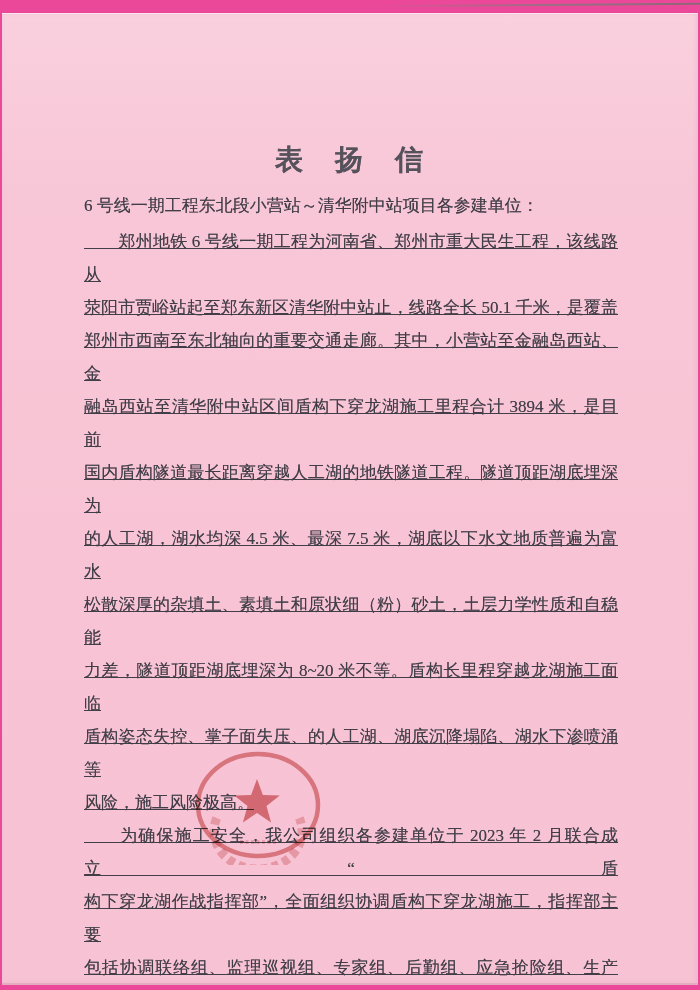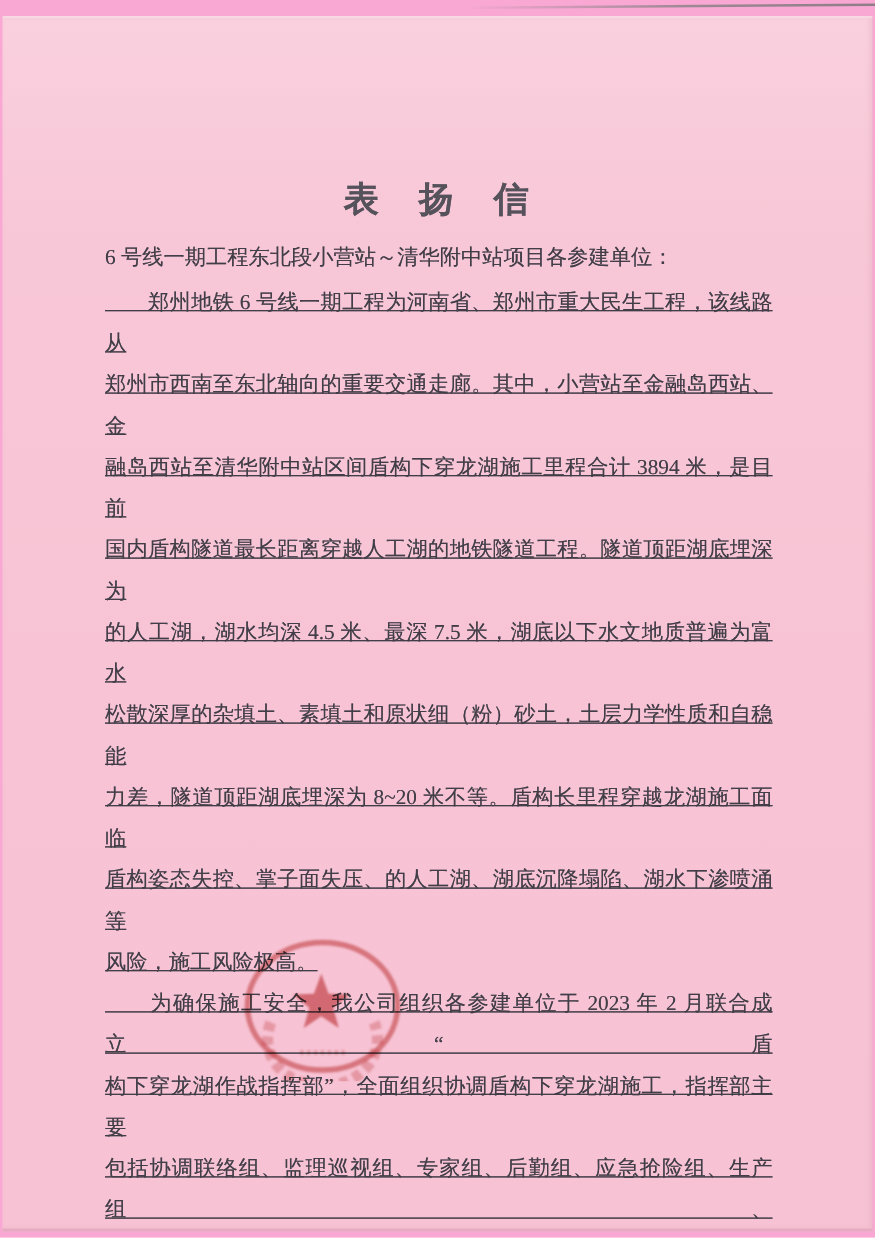--- a/index.html
+++ b/index.html
@@ -1,19 +1,19 @@
 <!DOCTYPE html>
 <html><head>
 <meta charset="utf-8">
 <style>
   html,body{margin:0;padding:0;}
   #screen{
     position:relative;
     width:700px;height:990px;
-    background:#f9a8d4;
+    background:#ec4899;
     overflow:hidden;
     font-family:"Liberation Serif","DejaVu Serif",serif;
   }
   .scan-edge{
     position:absolute;top:4px;right:0;width:330px;height:2px;
     background:linear-gradient(90deg,rgba(125,125,125,0),#7d7d7d 55%,#6f6f6f);
     transform:rotate(-0.45deg);
     opacity:.75;
   }
   .page{
@@ -67,20 +67,21 @@
 
   <div class="page">
 
     <h1 class="title">表　扬　信</h1>
 
     <div class="content">
       <div class="salutation">6 号线一期工程东北段小营站～清华附中站项目各参建单位：</div>
 
       <div class="paragraph">
         <span class="line">　　郑州地铁 6 号线一期工程为河南省、郑州市重大民生工程，该线路从</span>
+        <span class="line">荥阳市贾峪站起至郑东新区清华附中站止，线路全长 50.1 千米，是覆盖</span>
         <span class="line">郑州市西南至东北轴向的重要交通走廊。其中，小营站至金融岛西站、金</span>
         <span class="line">融岛西站至清华附中站区间盾构下穿龙湖施工里程合计 3894 米，是目前</span>
         <span class="line">国内盾构隧道最长距离穿越人工湖的地铁隧道工程。隧道顶距湖底埋深为</span>
         <span class="line">的人工湖，湖水均深 4.5 米、最深 7.5 米，湖底以下水文地质普遍为富水</span>
         <span class="line">松散深厚的杂填土、素填土和原状细（粉）砂土，土层力学性质和自稳能</span>
         <span class="line">力差，隧道顶距湖底埋深为 8~20 米不等。盾构长里程穿越龙湖施工面临</span>
         <span class="line">盾构姿态失控、掌子面失压、的人工湖、湖底沉降塌陷、湖水下渗喷涌等</span>
         <span class="line short">风险，施工风险极高。</span>
       </div>
 

